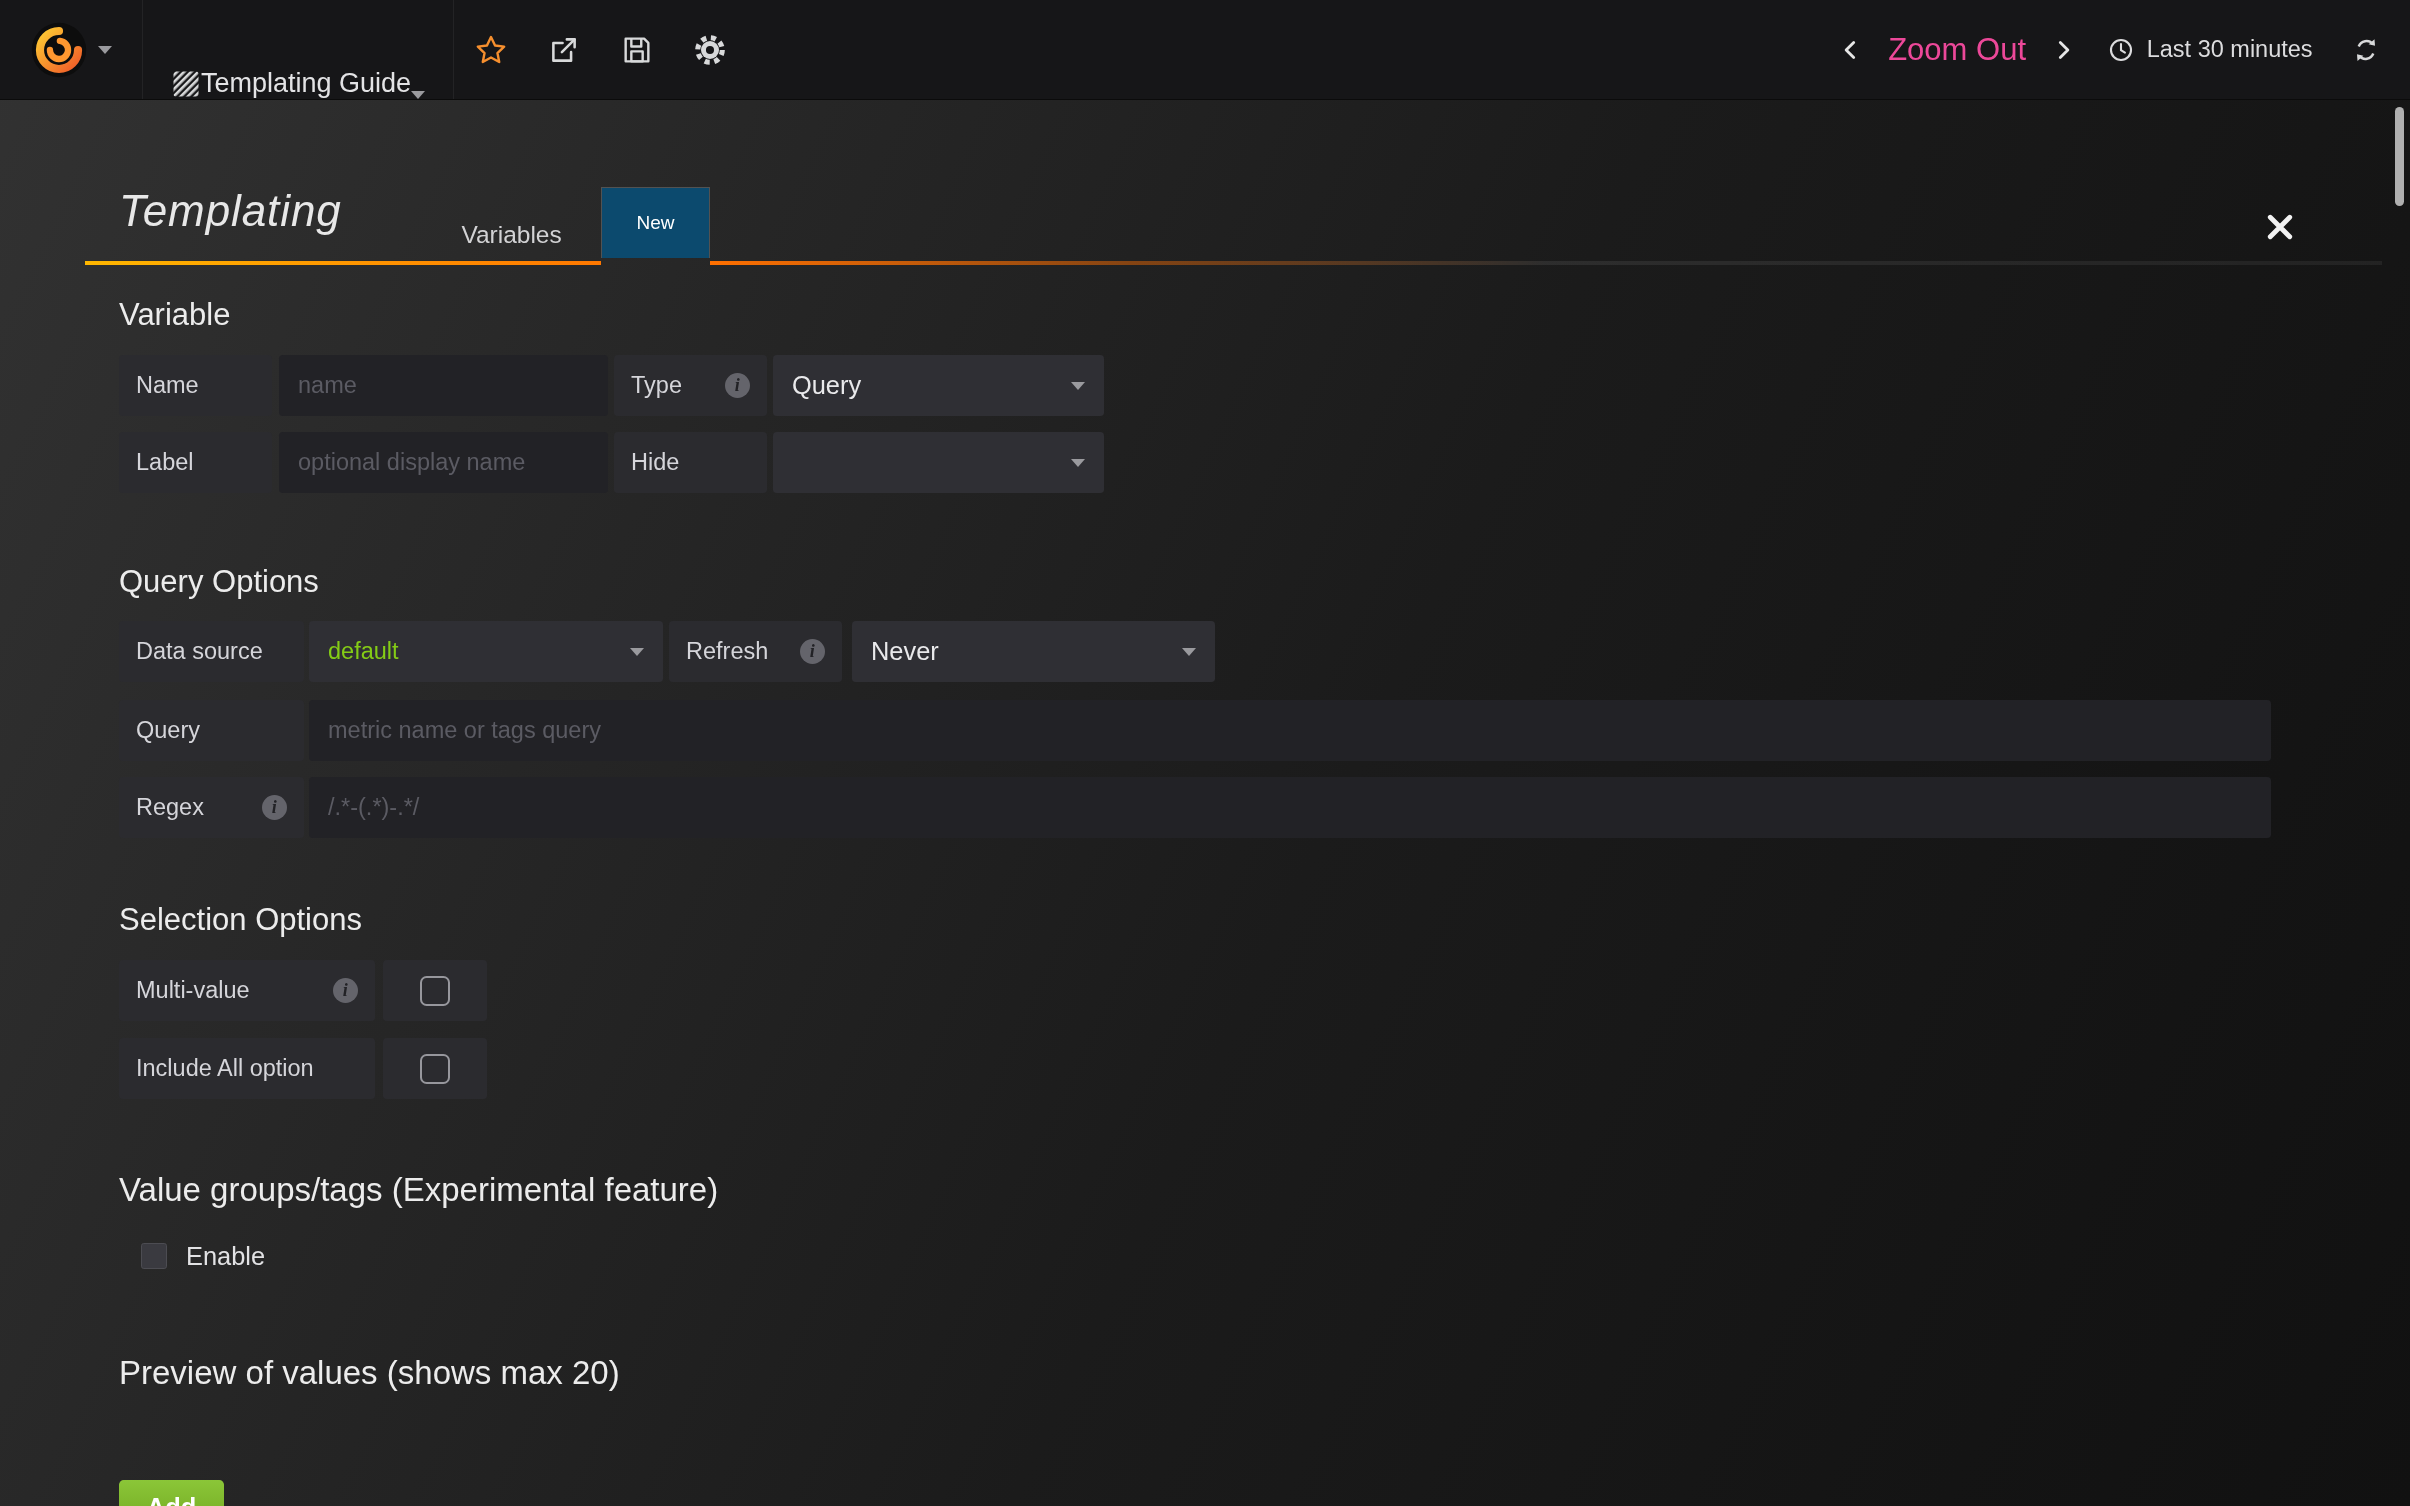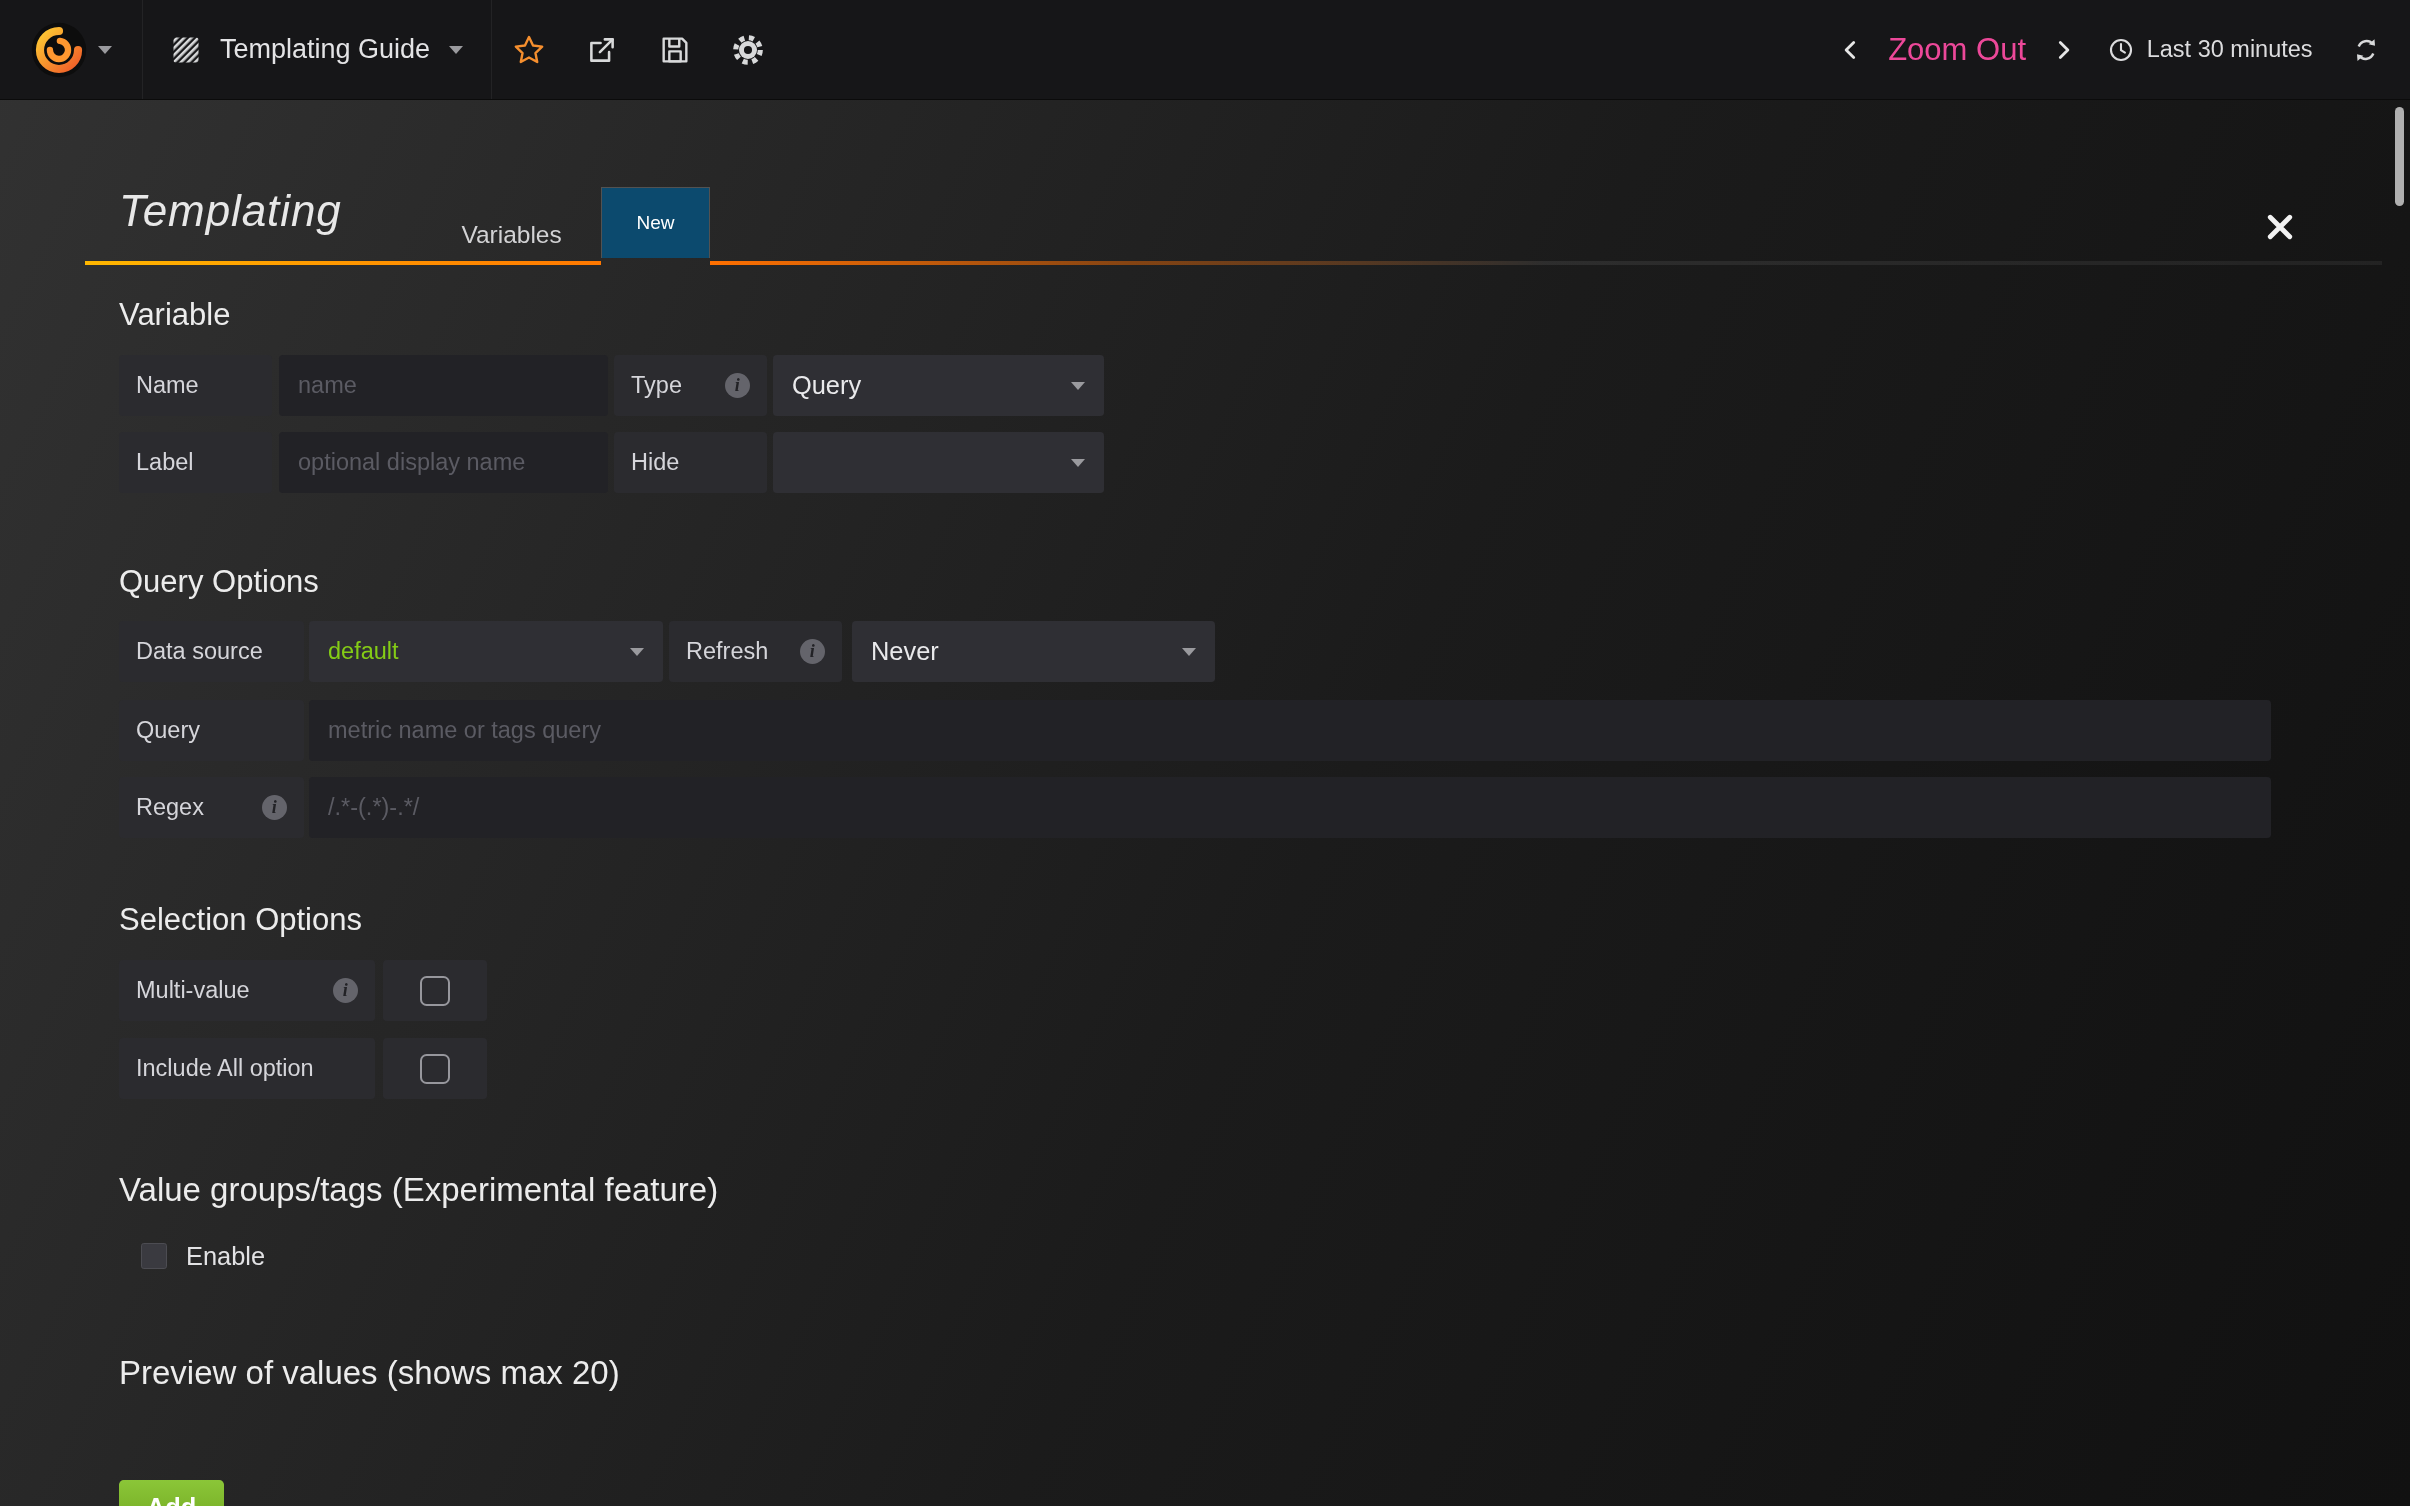--- a/index.html
+++ b/index.html
@@ -15,21 +15,21 @@
   .navbar {
     position:absolute; left:0; top:0; width:2411px; height:100px;
     background:#161618; border-bottom:0.9px solid #0b0b0b;
     display:flex; align-items:stretch; z-index:20;
   }
   .nav-logo {
     width:143px; display:flex; align-items:center; justify-content:center; gap:9.4px;
     border-right:0.9px solid rgba(255,255,255,0.06); cursor:pointer;
   }
   .nav-dash {
-    display:flex; align-items:center; gap:19px; padding:0 28px;
+    display:flex; align-items:flex-end; padding:0 28px;
     border-right:0.9px solid rgba(255,255,255,0.06); cursor:pointer;
   }
   .nav-dash .dash-title { font-size:27px; color:#e3e3e5; }
   .caret {
     width:0; height:0; border-left:7.5px solid transparent; border-right:7.5px solid transparent;
     border-top:8.5px solid #9a9a9e; display:inline-block;
   }
   .nav-btn {
     width:73px; display:flex; align-items:center; justify-content:center; cursor:pointer;
   }

